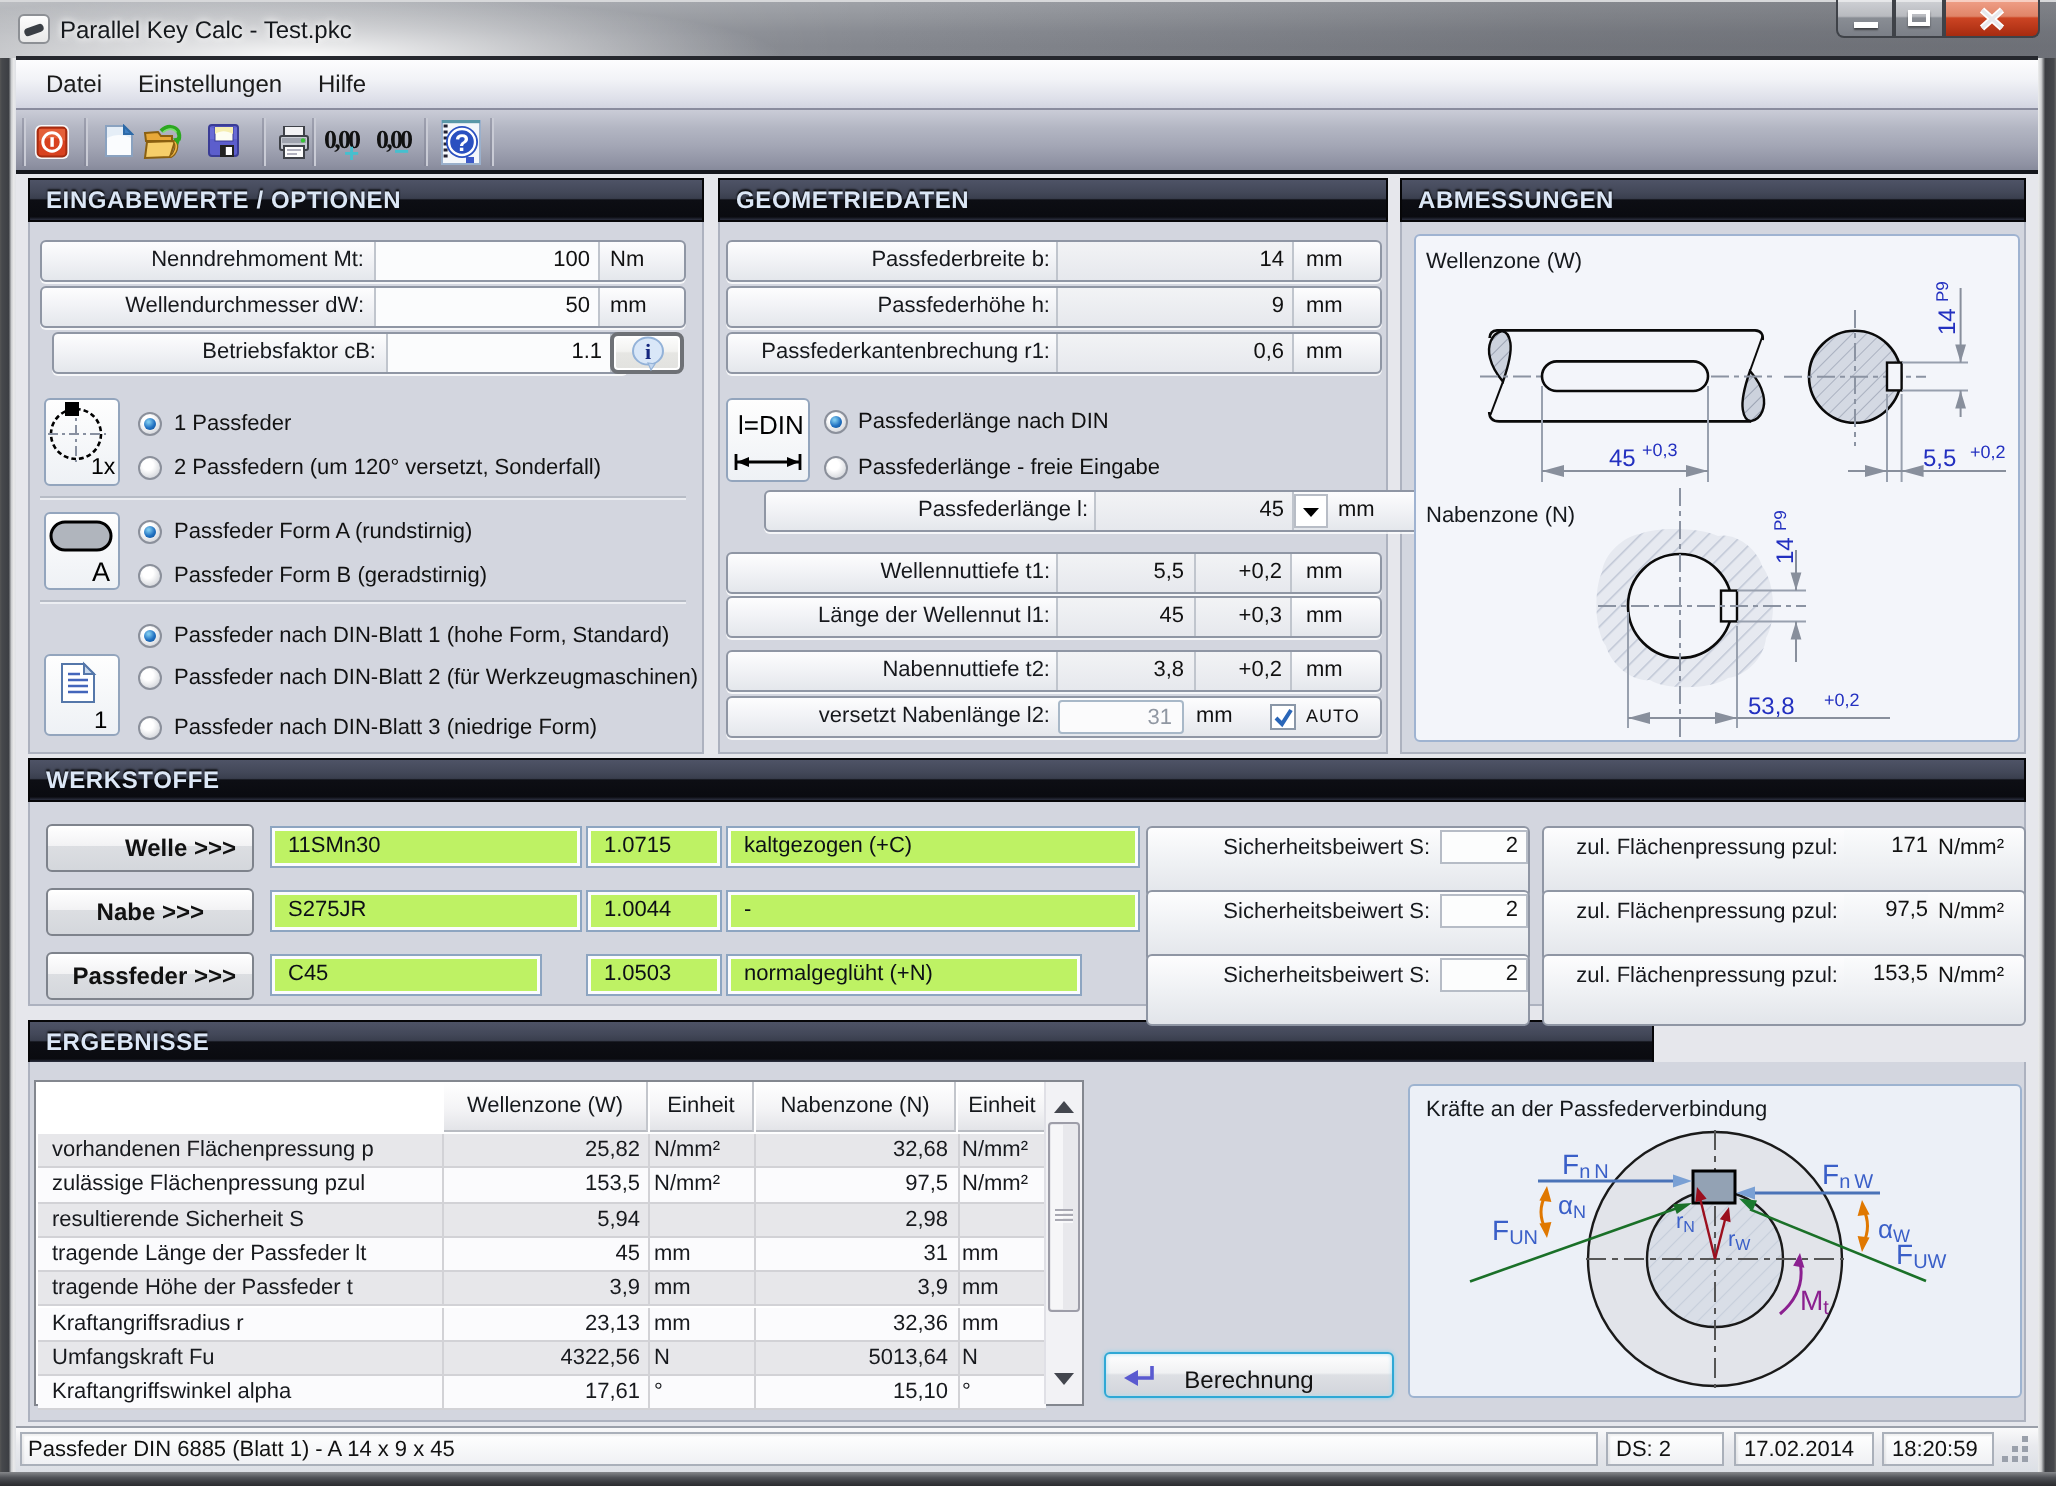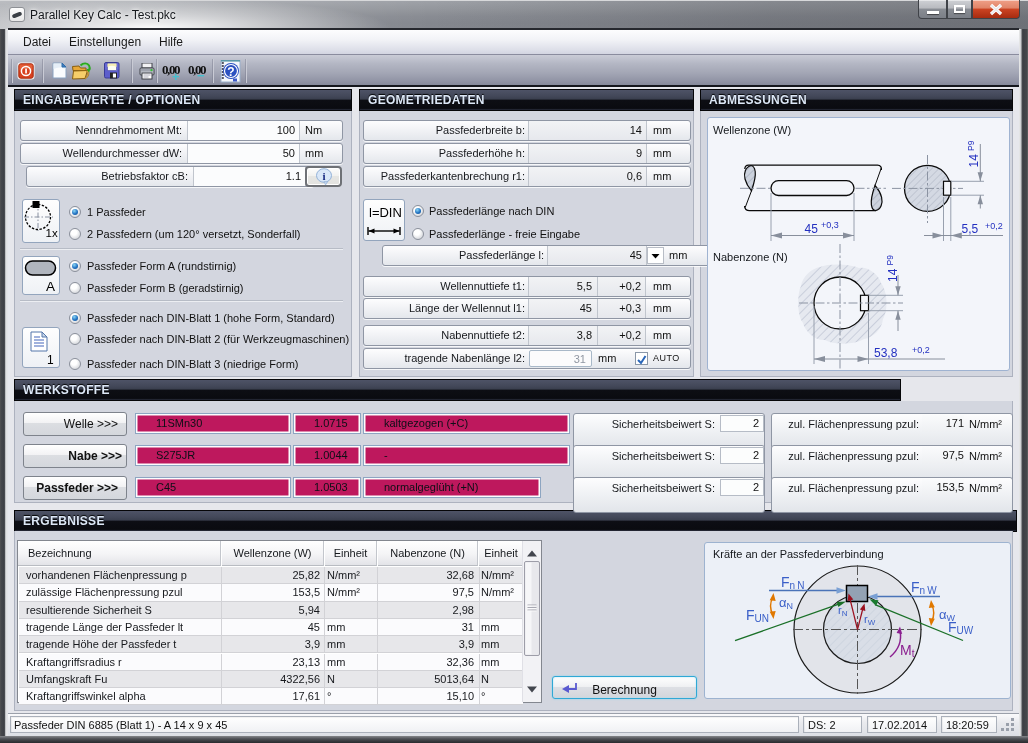--- a/index.html
+++ b/index.html
@@ -41,21 +41,21 @@
 .valr{text-align:right}
 
 .radio{position:absolute;width:12px;height:12px;border-radius:50%;border:1px solid #8b909b;background:radial-gradient(circle at 40% 35%,#fff 30%,#dcdee2 70%,#c8cacf)}
 .radio.sel:before{content:"";position:absolute;left:2px;top:2px;width:6px;height:6px;border-radius:50%;background:radial-gradient(circle at 38% 32%,#7cc8ee 8%,#2272c2 55%,#0b4a8e)}
 .rlbl{position:absolute;font-size:11px;color:#111}
 .ibox{position:absolute;background:linear-gradient(180deg,#fefefe,#eef1f5);border:1px solid #93a5bd;border-radius:3px}
 .sepline{position:absolute;height:1px;background:#b7bcc6;box-shadow:0 1px 0 #eceef2}
 
 .sbtn{position:absolute;border:1px solid #7e838c;border-radius:3px;background:linear-gradient(180deg,#fff 0%,#f2f2f4 45%,#dcdee2 46%,#d4d7dc 100%);box-shadow:inset 0 1px 0 #fff}
 
-.mfield{position:absolute;height:21px;background:#be185d;border:1px solid #8da5c1;box-shadow:inset 0 0 0 1.5px #fbfcfe;line-height:19px;padding-left:20px;color:#0c0f16}
+.mfield{position:absolute;height:21px;background:#bef264;border:1px solid #8da5c1;box-shadow:inset 0 0 0 1.5px #fbfcfe;line-height:19px;padding-left:8px;color:#0c0f16}
 .sfield{position:absolute;height:36px;border:1px solid #8f96a4;border-radius:3px;background:linear-gradient(180deg,#fdfdfe 0%,#eff1f4 50%,#e2e5ea 100%)}
 
 #rtable{left:17px;top:540px;width:525px;height:163px;background:#fff;border:1px solid #83878f}
 .th{position:absolute;top:0;height:25px;background:linear-gradient(180deg,#ffffff 0%,#f4f4f6 55%,#e3e4e8 100%);border-bottom:1px solid #b9bcc2;line-height:24px;font-size:11px;color:#15181c}
 .trow{position:absolute;left:1px;width:504px;height:17.3px;background:#e7e7ea;border-bottom:1px solid #d2d2d6}
 .trow.w{background:#fbfbfd}
 .trow i,.trow b,.trow u{position:absolute;top:0;height:17px;line-height:16px;font-style:normal;font-weight:normal;text-decoration:none;font-size:11px;color:#17191d}
 .trow i{left:7px}
 .trow b{left:204px;width:97px;text-align:right}
 .trow u{left:308px}
@@ -153,23 +153,23 @@
       <rect x="14" y="18.5" width="4" height="3" fill="#3c58c8"></rect>
     </svg>
 </div>
 
 <div class="abs hdr" style="left:14px;top:89px;width:338px">EINGABEWERTE / OPTIONEN</div>
 <div class="abs panel" style="left:14px;top:111px;width:338px;height:266px"></div>
 <div class="abs hdr" style="left:359px;top:89px;width:335px">GEOMETRIEDATEN</div>
 <div class="abs panel" style="left:359px;top:111px;width:335px;height:266px"></div>
 <div class="abs hdr" style="left:700px;top:89px;width:313px">ABMESSUNGEN</div>
 <div class="abs panel" style="left:700px;top:111px;width:313px;height:266px"></div>
-<div class="abs hdr" style="left:14px;top:379px;width:887px">WERKSTOFFE</div>
+<div class="abs hdr" style="left:14px;top:379px;width:999px">WERKSTOFFE</div>
 <div class="abs panel" style="left:14px;top:401px;width:999px;height:102px"></div>
-<div class="abs hdr" style="left:14px;top:510px;width:1003px">ERGEBNISSE</div>
+<div class="abs hdr" style="left:14px;top:510px;width:813px">ERGEBNISSE</div>
 <div class="abs panel" style="left:14px;top:531px;width:999px;height:180px"></div>
 <div id="leftpanel">
 <div class="row" style="left:20px;top:120px;width:323px">
  <div class="seg lblr" style="left:1px;width:160px">Nenndrehmoment Mt:</div>
  <div class="seg white valr" style="left:166px;width:113px;padding-right:4px">100</div>
  <div class="seg" style="left:284px">Nm</div>
     </div>
 <div class="row" style="left:20px;top:143px;width:323px">
  <div class="seg lblr" style="left:1px;width:160px">Wellendurchmesser dW:</div>
  <div class="seg white valr" style="left:166px;width:113px;padding-right:4px">50</div>
@@ -268,21 +268,21 @@
  <div class="seg grayv valr" style="left:234px;width:48px;padding-right:4px;border-left:none">+0,3</div>
  <div class="seg" style="left:289px">mm</div>
     </div>
 <div class="row" style="left:363px;top:325px;width:328px">
  <div class="seg lblr" style="left:1px;width:160px">Nabennuttiefe t2:</div>
  <div class="seg grayv valr" style="left:164px;width:70px;padding-right:5px">3,8</div>
  <div class="seg grayv valr" style="left:234px;width:48px;padding-right:4px;border-left:none">+0,2</div>
  <div class="seg" style="left:289px">mm</div>
     </div>
 <div class="row" style="left:363px;top:348px;width:328px">
- <div class="seg lblr" style="left:1px;width:160px">tragende Nabenlänge l2:</div>
+ <div class="seg lblr" style="left:1px;width:160px">versetzt Nabenlänge l2:</div>
  <div class="seg valr" style="left:165px;width:63px;top:1px;height:17px;line-height:17px;background:#fbfbfc;border:1px solid #a8b8c8;border-radius:2px;color:#9097a2;padding-right:5px">31</div>
  <div class="seg" style="left:234px">mm</div>
  <div class="seg" style="left:271px;top:3px;width:13px;height:13px;background:#fff;border:1px solid #8a97a8"><svg width="11" height="11">
           <path d="M2 5l3 3 4.5-7" stroke="#2a66b8" stroke-width="2" fill="none"></path>
         </svg></div>
  <div class="seg" style="left:289px;font-size:9px;letter-spacing:.5px">AUTO</div>
     </div>
 </div>
 <div id="rightpanel">
 <div class="abs" style="left:707px;top:117px;width:303px;height:254px;background:#f3f5fa;border:1px solid #9fb3d1;border-radius:3px"></div>
@@ -356,63 +356,62 @@
 
 <line x1="107" y1="189" x2="107" y2="247" stroke="#98a0ae" stroke-width="1"></line>
 <line x1="161.5" y1="196" x2="161.5" y2="247" stroke="#98a0ae" stroke-width="1"></line>
 <line x1="107" y1="242" x2="238" y2="242" stroke="#888f9c" stroke-width="1"></line>
 <path d="M107,242 l11,-3 v6 z M161.5,242 l-11,-3 v6 z" fill="#888f9c"></path>
 <text x="167" y="240" font-size="12" fill="#2330c0">53,8</text>
 <text x="205" y="236" font-size="9" fill="#2330c0">+0,2</text>
 </svg>
 </div>
 <div id="werkstoffe">
-<div class="sbtn" style="left:23px;top:412px;width:104px;height:24px;text-align:right;padding-right:8px;font-weight:normal;font-size:12px;line-height:22px">Welle &gt;&gt;&gt;</div>
+<div class="sbtn" style="left:23px;top:412px;width:104px;height:24px;text-align:right;padding-right:8px;font-weight:bold;font-size:12px;line-height:22px">Welle &gt;&gt;&gt;</div>
 <div class="mfield" style="left:135px;top:413px;width:156px">11SMn30</div>
 <div class="mfield" style="left:293px;top:413px;width:68px">1.0715</div>
 <div class="mfield" style="left:363px;top:413px;width:207px">kaltgezogen (+C)</div>
 <div class="sfield" style="left:573px;top:413px;width:192px">
  <div class="seg lblr abs" style="left:0;top:1px;width:141px;line-height:18px">Sicherheitsbeiwert S:</div>
  <div class="abs valr" style="left:146px;top:1px;width:44px;height:17px;background:#fcfdfd;border:1px solid #b6bcc6;line-height:15px;padding-right:4px">2</div>
     </div>
 <div class="sfield" style="left:771px;top:413px;width:242px">
  <div class="seg lblr abs" style="left:0;top:1px;width:147px;line-height:18px">zul. Flächenpressung pzul:</div>
  <div class="abs valr" style="left:150px;top:1px;width:42px;height:17px;line-height:16px;background:linear-gradient(180deg,#fafbfc,#eef0f3)">171</div>
  <div class="abs" style="left:197px;top:1px;line-height:18px">N/mm²</div>
     </div>
-<div class="sbtn" style="left:23px;top:444px;width:104px;height:24px;text-align:right;padding-right:4px;font-weight:bold;font-size:12px;line-height:22px">Nabe &gt;&gt;&gt;</div>
+<div class="sbtn" style="left:23px;top:444px;width:104px;height:24px;text-align:right;padding-right:24px;font-weight:bold;font-size:12px;line-height:22px">Nabe &gt;&gt;&gt;</div>
 <div class="mfield" style="left:135px;top:445px;width:156px">S275JR</div>
 <div class="mfield" style="left:293px;top:445px;width:68px">1.0044</div>
 <div class="mfield" style="left:363px;top:445px;width:207px">-</div>
 <div class="sfield" style="left:573px;top:445px;width:192px">
  <div class="seg lblr abs" style="left:0;top:1px;width:141px;line-height:18px">Sicherheitsbeiwert S:</div>
  <div class="abs valr" style="left:146px;top:1px;width:44px;height:17px;background:#fcfdfd;border:1px solid #b6bcc6;line-height:15px;padding-right:4px">2</div>
     </div>
 <div class="sfield" style="left:771px;top:445px;width:242px">
  <div class="seg lblr abs" style="left:0;top:1px;width:147px;line-height:18px">zul. Flächenpressung pzul:</div>
  <div class="abs valr" style="left:150px;top:1px;width:42px;height:17px;line-height:16px;background:linear-gradient(180deg,#fafbfc,#eef0f3)">97,5</div>
  <div class="abs" style="left:197px;top:1px;line-height:18px">N/mm²</div>
     </div>
 <div class="sbtn" style="left:23px;top:476px;width:104px;height:24px;text-align:right;padding-right:8px;font-weight:bold;font-size:12px;line-height:22px">Passfeder &gt;&gt;&gt;</div>
-<div class="mfield" style="left:135px;top:477px;width:156px">C45</div>
+<div class="mfield" style="left:135px;top:477px;width:136px">C45</div>
 <div class="mfield" style="left:293px;top:477px;width:68px">1.0503</div>
 <div class="mfield" style="left:363px;top:477px;width:178px">normalgeglüht (+N)</div>
 <div class="sfield" style="left:573px;top:477px;width:192px">
  <div class="seg lblr abs" style="left:0;top:1px;width:141px;line-height:18px">Sicherheitsbeiwert S:</div>
  <div class="abs valr" style="left:146px;top:1px;width:44px;height:17px;background:#fcfdfd;border:1px solid #b6bcc6;line-height:15px;padding-right:4px">2</div>
     </div>
 <div class="sfield" style="left:771px;top:477px;width:242px">
  <div class="seg lblr abs" style="left:0;top:1px;width:147px;line-height:18px">zul. Flächenpressung pzul:</div>
  <div class="abs valr" style="left:150px;top:1px;width:42px;height:17px;line-height:16px;background:linear-gradient(180deg,#fafbfc,#eef0f3)">153,5</div>
  <div class="abs" style="left:197px;top:1px;line-height:18px">N/mm²</div>
     </div>
 </div>
 <div id="ergebnisse">
 <div class="abs" id="rtable">
- <div class="th" style="left:0;width:203px;padding-left:10px;border-right:1px solid #c3c6cc">Bezeichnung</div>
  <div class="th" style="left:204px;width:102px;text-align:center;border-right:1px solid #c3c6cc">Wellenzone (W)</div>
  <div class="th" style="left:307px;width:52px;text-align:center;border-right:1px solid #c3c6cc">Einheit</div>
  <div class="th" style="left:360px;width:100px;text-align:center;border-right:1px solid #c3c6cc">Nabenzone (N)</div>
  <div class="th" style="left:461px;width:44px;text-align:center">Einheit</div>
  <div id="trows">
  <div class="trow" style="top:26px">
           <i>vorhandenen Flächenpressung p</i>
           <b>25,82</b>
           <u>N/mm²</u>
           <b class="n">32,68</b>

